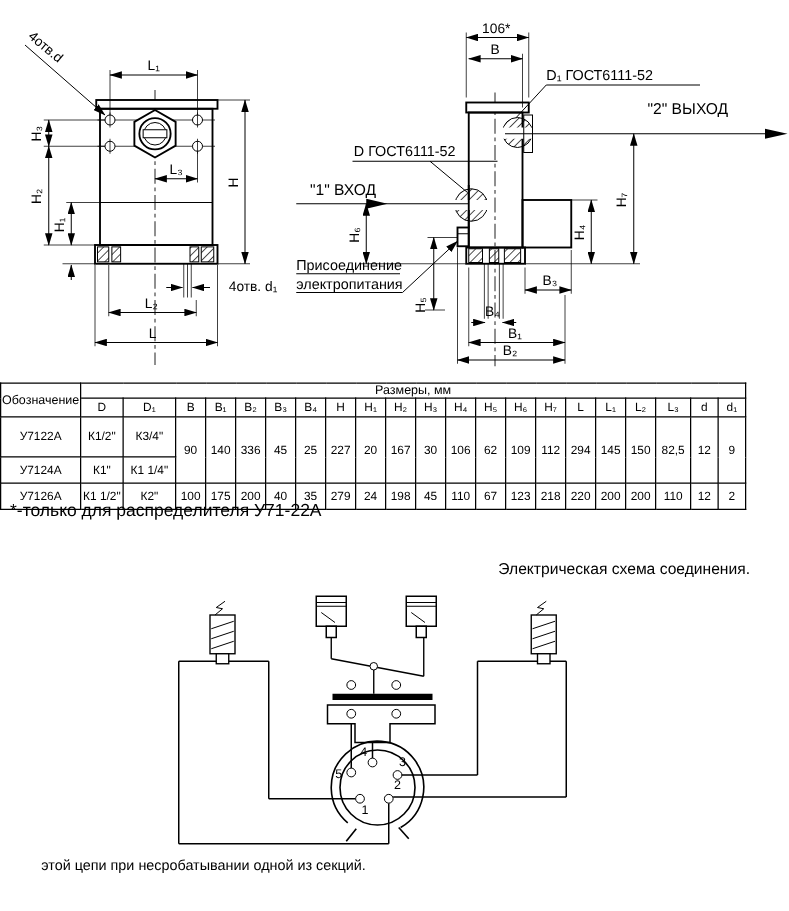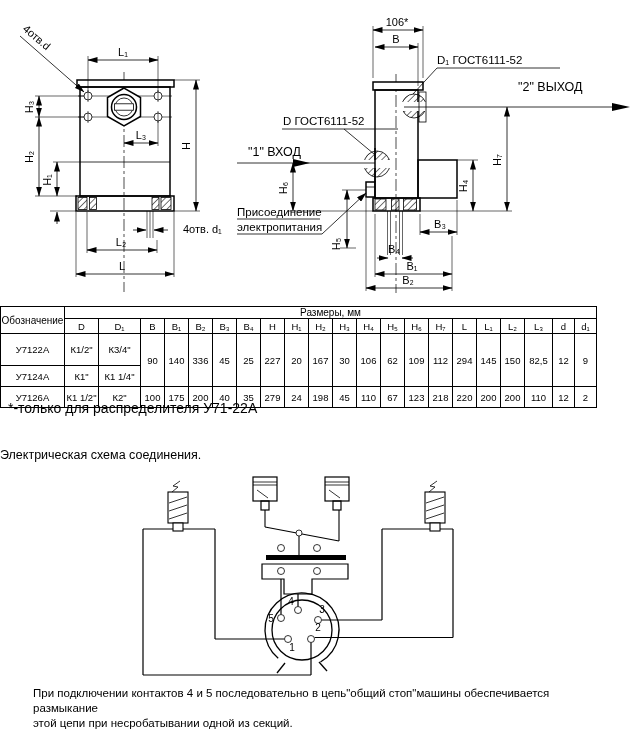--- a/index.html
+++ b/index.html
@@ -18,21 +18,21 @@
   svg .wf{fill:#fff}
   svg .hf{fill:url(#hat);stroke-width:0.8}
   svg text{fill:#000;stroke:none;font-size:11px;font-family:"Liberation Sans","DejaVu Sans",sans-serif}
   svg text.big{font-size:12.5px}
   svg text.mid{font-size:11.5px}
   svg text.pin{font-size:10px}
   #dims-table{position:absolute;top:306px;left:0;border-collapse:collapse;table-layout:fixed}
   #dims-table td,#dims-table th{border:1px solid #000;font-weight:normal;text-align:center;
       vertical-align:middle;padding:0;font-size:9.5px;white-space:nowrap;overflow:hidden}
   #footnote{position:absolute;top:400px;left:8px;font-size:14px}
-  #schem-title{position:absolute;top:448px;left:0;width:600px;text-align:left;font-size:12.5px}
+  #schem-title{position:absolute;top:448px;left:0;width:600px;text-align:right;font-size:12.5px}
   #note{position:absolute;top:686px;left:33px;width:575px;font-size:11.5px;line-height:1.3}
 </style>
 </head>
 <body>
 
 <svg class="abs" style="top:0;left:0" width="631" height="298">
   <defs>
     <marker id="arr" viewBox="0 0 10 6" refX="9.5" refY="3" markerWidth="10" markerHeight="6" orient="auto-start-reverse" markerUnits="userSpaceOnUse">
       <path d="M0,0 L10,3 L0,6 Z" style="fill:#000;stroke:none"></path>
     </marker>
@@ -392,15 +392,14 @@
     <circle class="thin wf" cx="311" cy="169" r="3.5"></circle>
     <text class="pin" x="291" y="135" text-anchor="middle">4</text>
     <text class="pin" x="322" y="143" text-anchor="middle">3</text>
     <text class="pin" x="271" y="152" text-anchor="middle">5</text>
     <text class="pin" x="292" y="181" text-anchor="middle">1</text>
     <text class="pin" x="318" y="161" text-anchor="middle">2</text>
   </g>
 </svg>
 
 <div id="note">
-  <div>При подключении контактов 4 и 5 последовательно в цепь"общий стоп"машины обеспечивается размыкание</div>
   <div>этой цепи при несробатывании одной из секций.</div>
 </div>
 
 </body></html>

